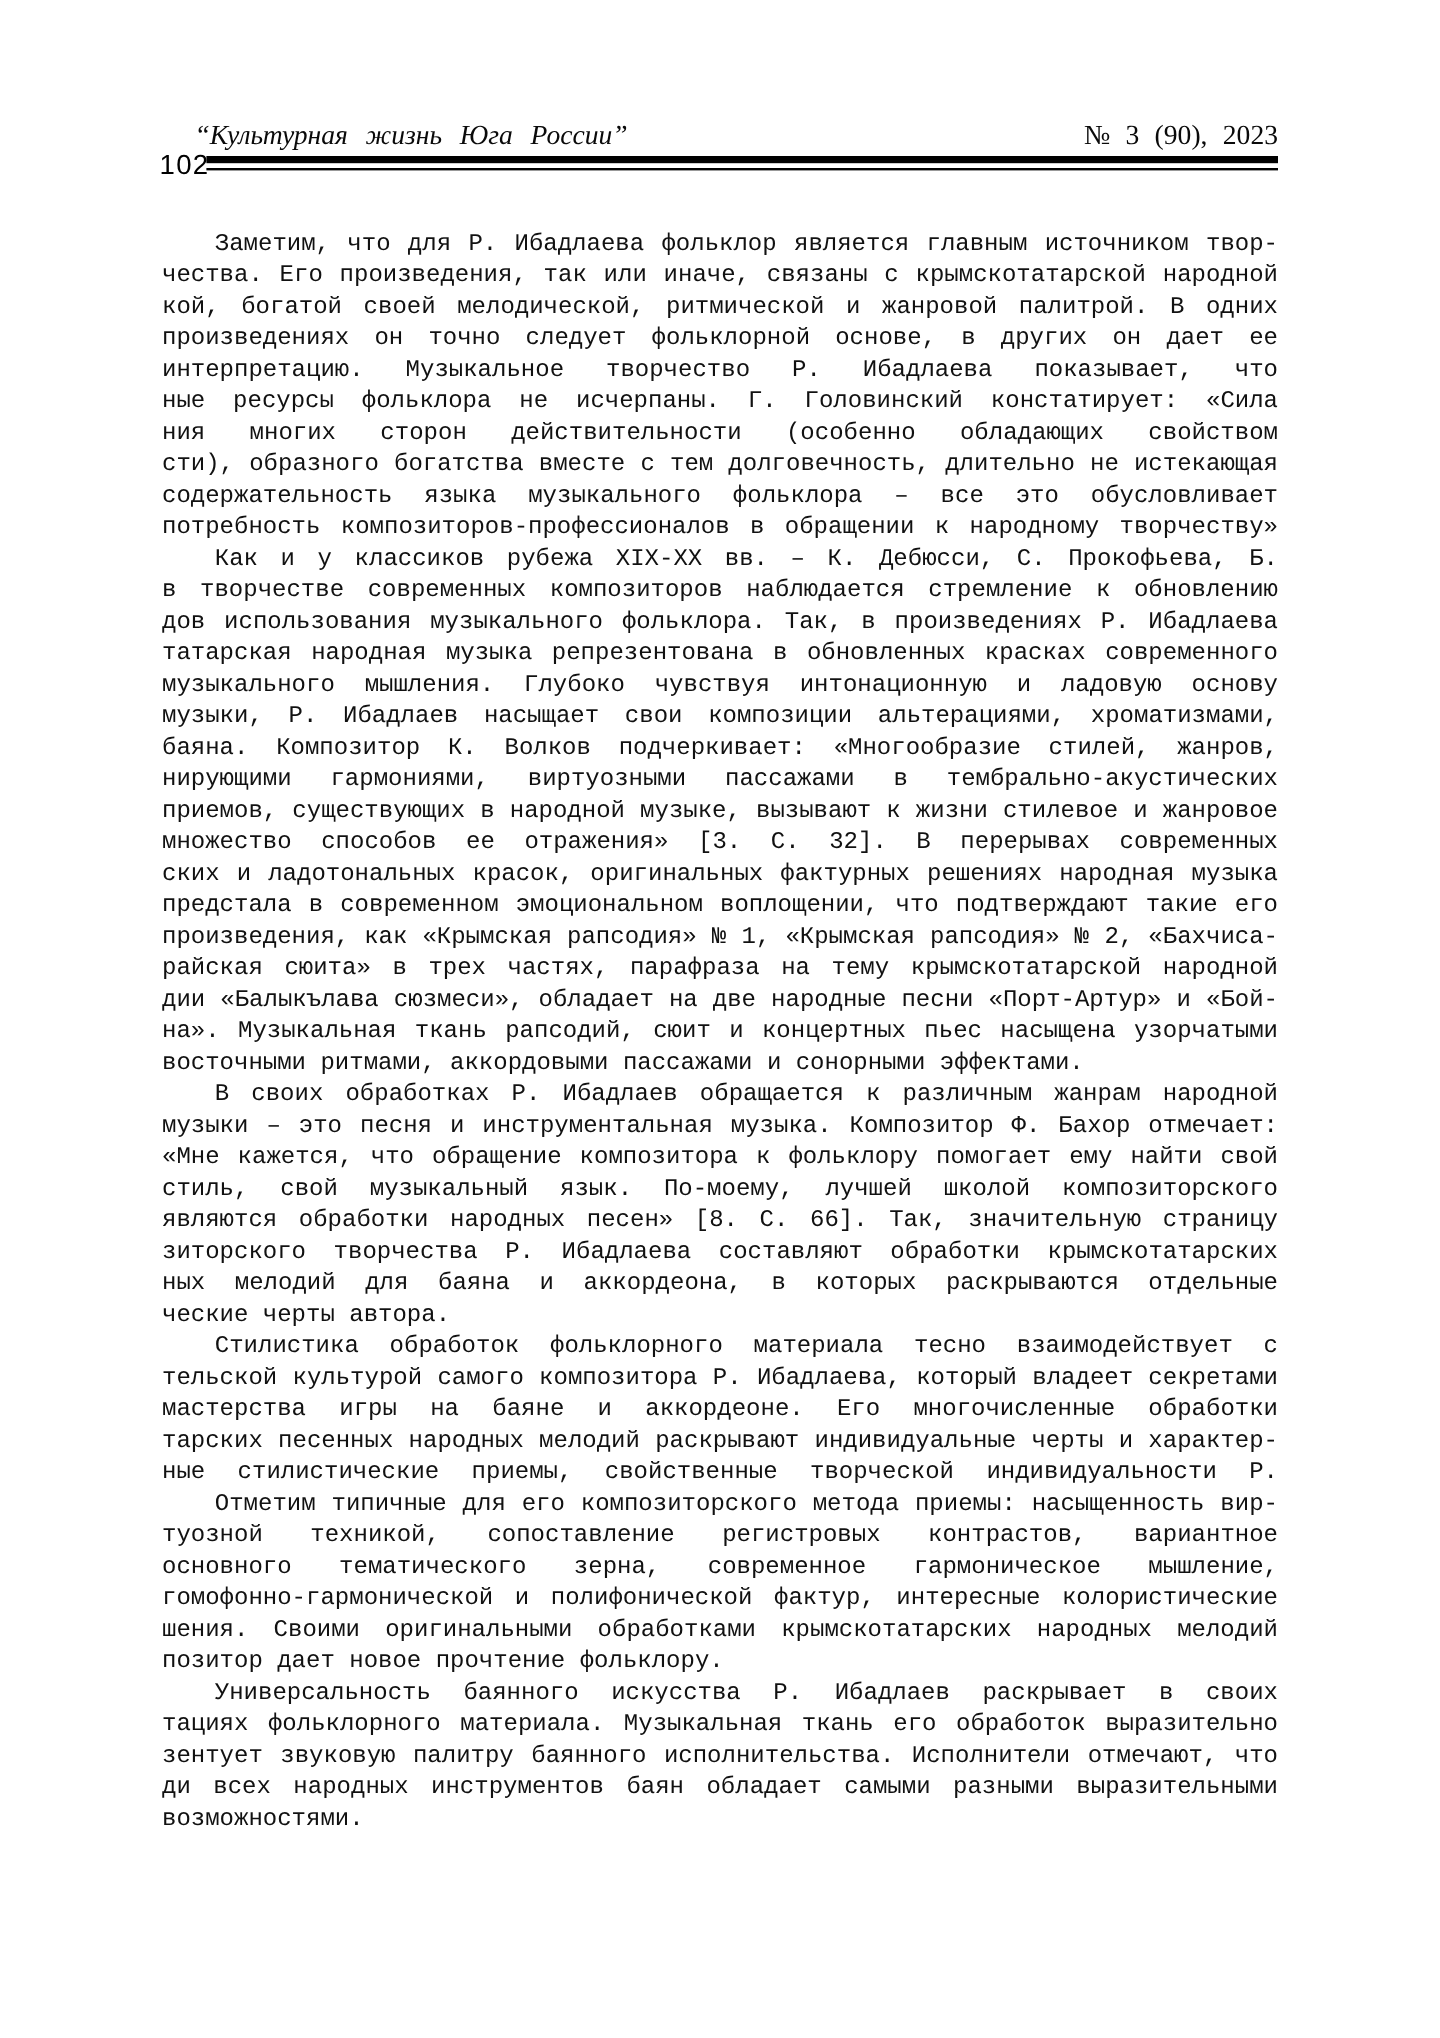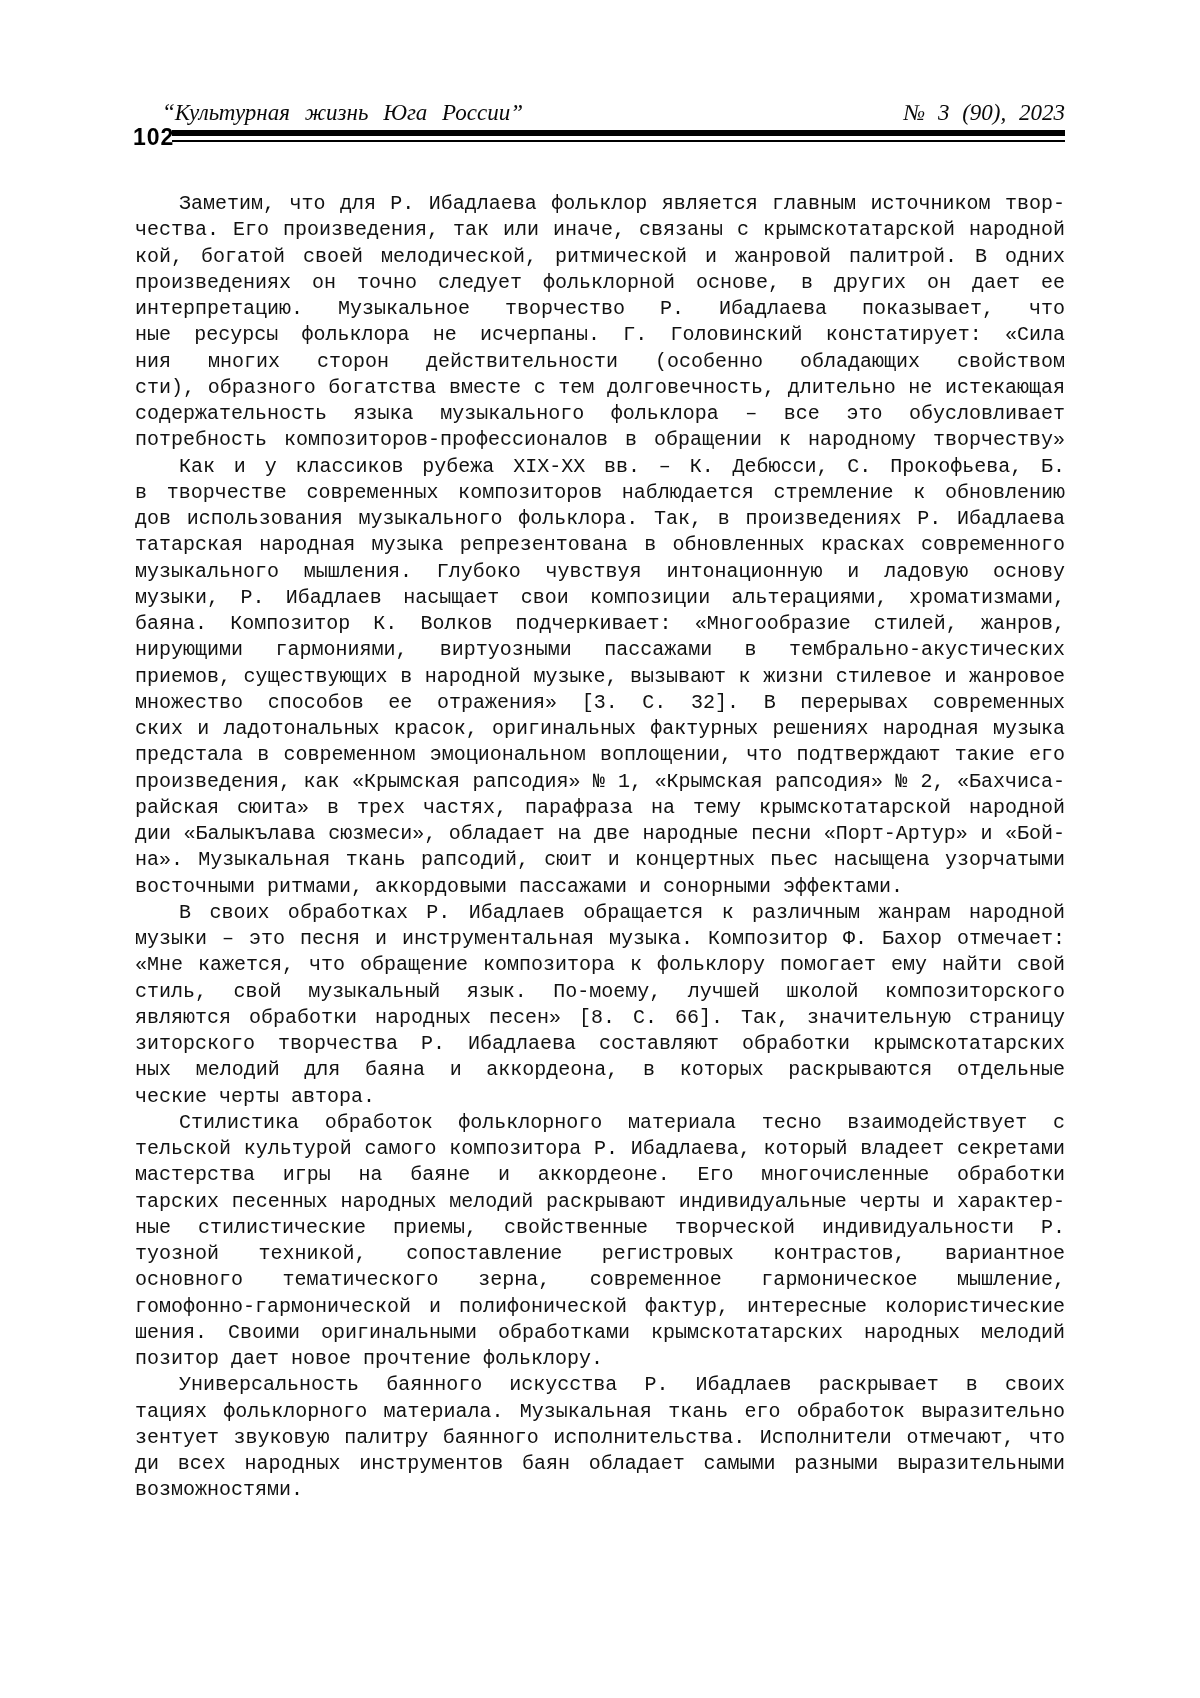--- a/index.html
+++ b/index.html
@@ -12,21 +12,21 @@
     color: #141414;
     overflow: hidden;
   }
 
   
   .page-number {
     position: absolute;
     left: 133px;
     top: 126px;
     font-family: "Liberation Sans", sans-serif;
-    font-weight: bold;
+    font-weight: normal;
     font-size: 23px;
     line-height: 1;
     letter-spacing: 1px;
     color: #000;
   }
   .header-journal {
     position: absolute;
     left: 162px;
     top: 101px;
     font-style: italic;
@@ -34,21 +34,20 @@
     line-height: 1;
     word-spacing: 9px;
     color: #0a0a0a;
     white-space: nowrap;
     text-align: center;
   }
   .header-issue {
     position: absolute;
     right: 135px;
     top: 101px;
-    font-style: italic;
     font-size: 23px;
     line-height: 1;
     word-spacing: 7px;
     color: #0a0a0a;
     white-space: nowrap;
     margin-left: 31px;
   }
   .header-rules {
     position: absolute;
     left: 172px;
@@ -136,20 +135,21 @@
       <div class="line para-end">ческие черты автора.</div>
     </div>
     <div class="para">
       <div class="line para-start">Стилистика обработок фольклорного материала тесно взаимодействует с исполни-</div>
       <div class="line">тельской культурой самого композитора Р. Ибадлаева, который владеет секретами</div>
       <div class="line">мастерства игры на баяне и аккордеоне. Его многочисленные обработки крымскота-</div>
       <div class="line">тарских песенных народных мелодий раскрывают индивидуальные черты и характер-</div>
       <div class="line para-end">ные стилистические приемы, свойственные творческой индивидуальности Р. Ибадлаева.</div>
     </div>
     <div class="para">
+      <div class="line para-start">Отметим типичные для его композиторского метода приемы: насыщенность вир-</div>
       <div class="line">туозной техникой, сопоставление регистровых контрастов, вариантное преобразование</div>
       <div class="line">основного тематического зерна, современное гармоническое мышление, взаимодействие</div>
       <div class="line">гомофонно-гармонической и полифонической фактур, интересные колористические ре-</div>
       <div class="line">шения. Своими оригинальными обработками крымскотатарских народных мелодий ком-</div>
       <div class="line para-end">позитор дает новое прочтение фольклору.</div>
     </div>
     <div class="para">
       <div class="line para-start">Универсальность баянного искусства Р. Ибадлаев раскрывает в своих интерпре-</div>
       <div class="line">тациях фольклорного материала. Музыкальная ткань его обработок выразительно пре-</div>
       <div class="line">зентует звуковую палитру баянного исполнительства. Исполнители отмечают, что сре-</div>

